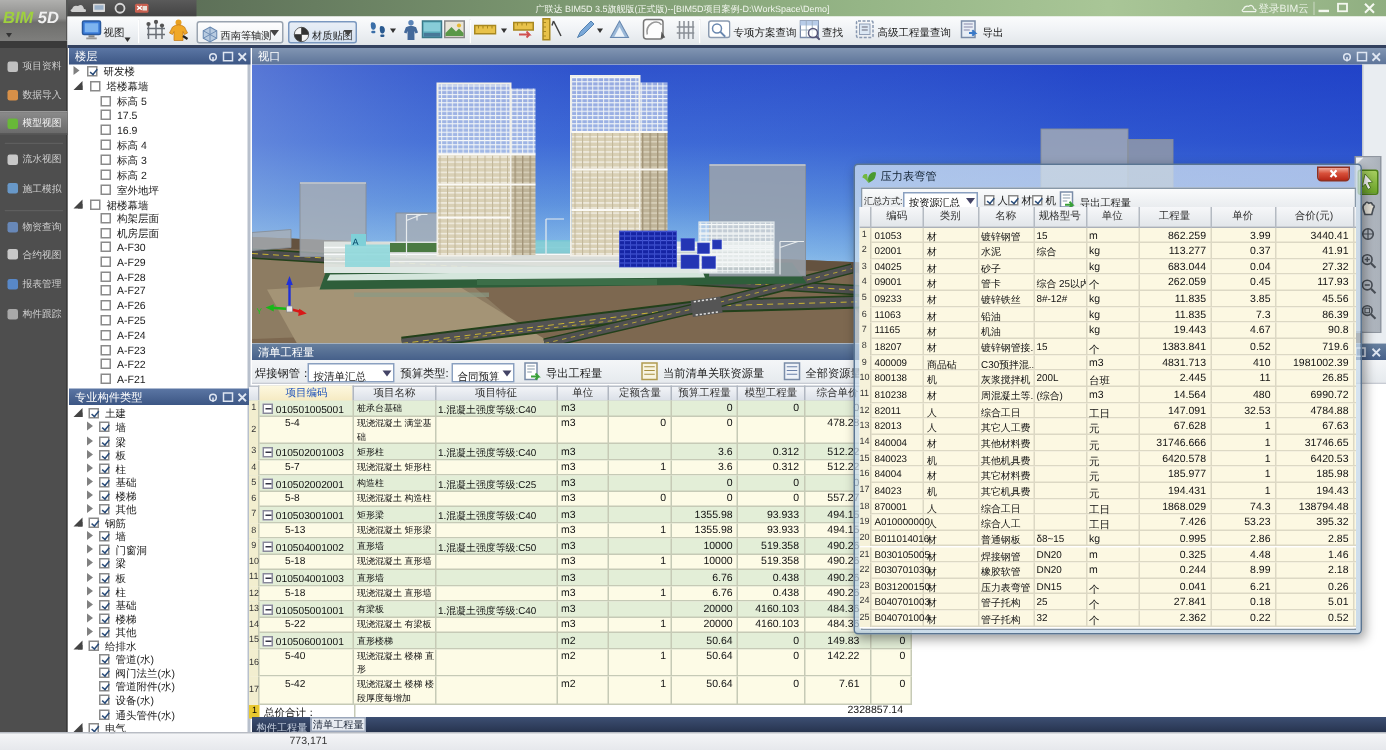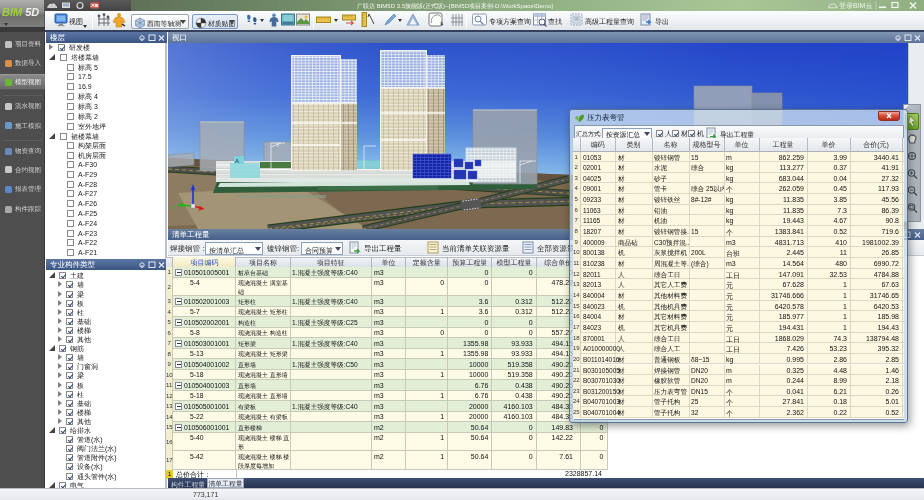--- a/index.html
+++ b/index.html
@@ -455,21 +455,21 @@
       <rect x="1" y="1" width="6" height="5.5" fill="none" stroke="#dfe6f2" stroke-width="1"></rect>
       <path d="M12 1.5 l5 5 M17 1.5 l-5 5" stroke="#dfe6f2" stroke-width="1.2"></path>
     </svg>
 </div>
 <div class="abs" style="left:168px;top:240px;width:756px;height:16px;background:linear-gradient(#f4f6f8,#e6eaee);border-bottom:1px solid #c8ccd4;"></div>
 <div class="abs" style="left:170px;top:244px;font-size:7.5px;color:#222;">焊接钢管：</div>
 <div class="abs" style="left:205px;top:242px;width:58px;height:13px;background:#fff;border:1px solid #8aa0c0;font-size:7px;color:#222;">
     <span style="position:absolute;left:3px;top:2.5px;">按清单汇总</span>
     <span style="position:absolute;right:1px;top:4px;width:0;height:0;border-left:3px solid transparent;border-right:3px solid transparent;border-top:4px solid #446;"></span>
   </div>
-<div class="abs" style="left:267px;top:244px;font-size:7.5px;color:#222;">镀锌钢管:</div>
+<div class="abs" style="left:267px;top:244px;font-size:7.5px;color:#222;">预算类型:</div>
 <div class="abs" style="left:301px;top:242px;width:42px;height:13px;background:#fff;border:1px solid #8aa0c0;font-size:7px;color:#222;">
     <span style="position:absolute;left:3px;top:2.5px;">合同预算</span>
     <span style="position:absolute;right:1px;top:4px;width:0;height:0;border-left:3px solid transparent;border-right:3px solid transparent;border-top:4px solid #446;"></span>
   </div>
 <svg class="abs" style="left:349px;top:241px;" width="13" height="14" viewBox="0 0 13 14">
     <rect x="1" y="1" width="8" height="11" fill="#fff" stroke="#7a8ca8"></rect>
     <path d="M2.5 3 h5 M2.5 5 h5 M2.5 7 h3" stroke="#89a" stroke-width=".7"></path>
     <path d="M5 10 h5 l-2-2 m2 2 l-2 2" stroke="#38a038" stroke-width="1.3" fill="none"></path>
   </svg>
 <div class="abs" style="left:364px;top:244px;font-size:7.5px;color:#222;">导出工程量</div>

